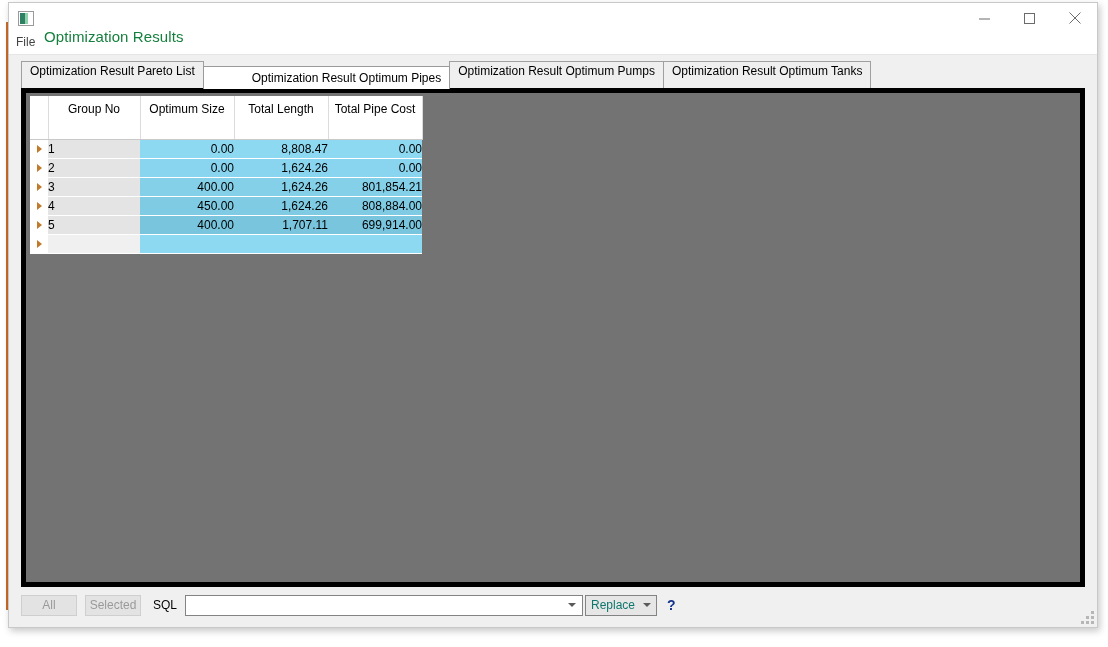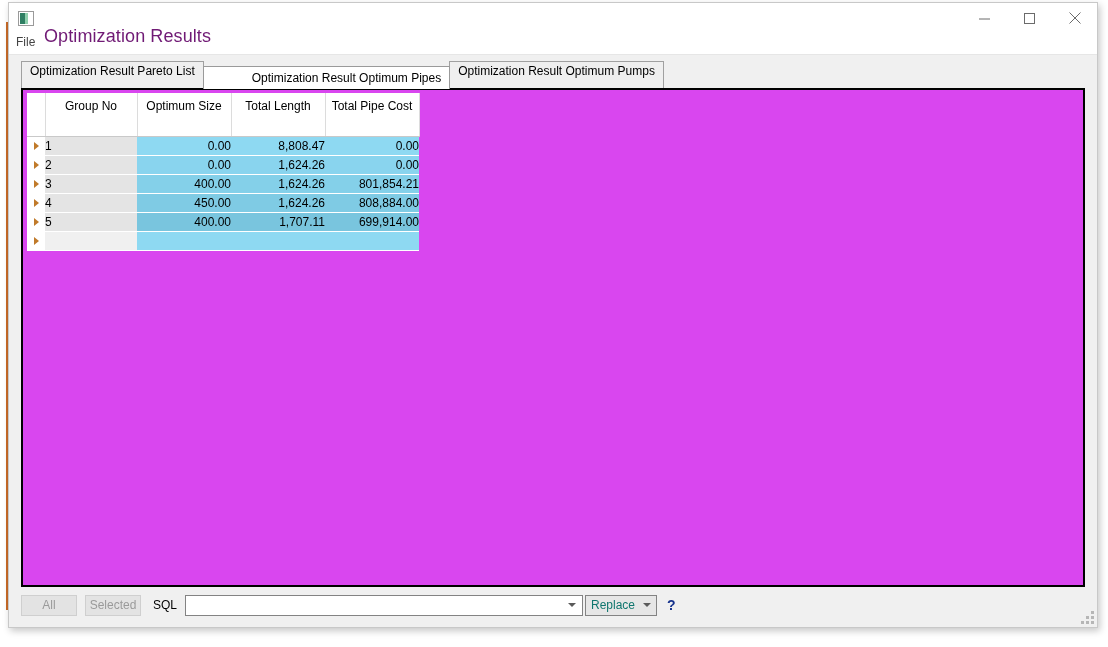--- a/index.html
+++ b/index.html
@@ -66,22 +66,22 @@
     align-items: stretch;
     padding: 1px;
   }
   .app-icon i { display: block; height: 100%; }
   .app-icon .b1 { width: 40%; background: #2f7f63; }
   .app-icon .b2 { width: 25%; background: #8fd0ad; }
   .app-icon .b3 { width: 35%; background: #ffffff; }
 
   #window-title {
     margin-left: 10px;
-    font-size: 18px;
-    color: #701a75;
+    font-size: 15px;
+    color: #15803d;
     letter-spacing: .1px;
     white-space: nowrap;
     margin-top: 36px;
   }
 
   .win-btns {
     position: absolute;
     right: 0; top: 0;
     height: 30px;
     display: flex;
@@ -149,22 +149,22 @@
     margin-bottom: -1px;
     padding-left: 48px;
   }
 
   
   #panel {
     position: absolute;
     left: 12px; top: 33px;
     right: 12px;
     bottom: 40px;
-    background: #d946ef;
-    border: 2px solid #000000;
+    background: #737373;
+    border: 5px solid #000000;
     box-sizing: border-box;
   }
 
   
   #grid {
     position: absolute;
     left: 4px; top: 3px;
     border-collapse: collapse;
     table-layout: fixed;
   }
@@ -350,20 +350,21 @@
   <div id="menubar">
     <div class="menu-item">File</div>
   </div>
 
   <div id="client">
 
     <div id="tabstrip">
       <div class="tab">Optimization Result Pareto List</div>
       <div class="tab active">Optimization Result Optimum Pipes</div>
       <div class="tab">Optimization Result Optimum Pumps</div>
+      <div class="tab">Optimization Result Optimum Tanks</div>
     </div>
 
     <div id="panel">
       <table id="grid">
         <thead>
           <tr>
             <th class="gutter"></th>
             <th class="col-group">Group No</th>
             <th class="col-size">Optimum Size</th>
             <th class="col-length">Total Length</th>

